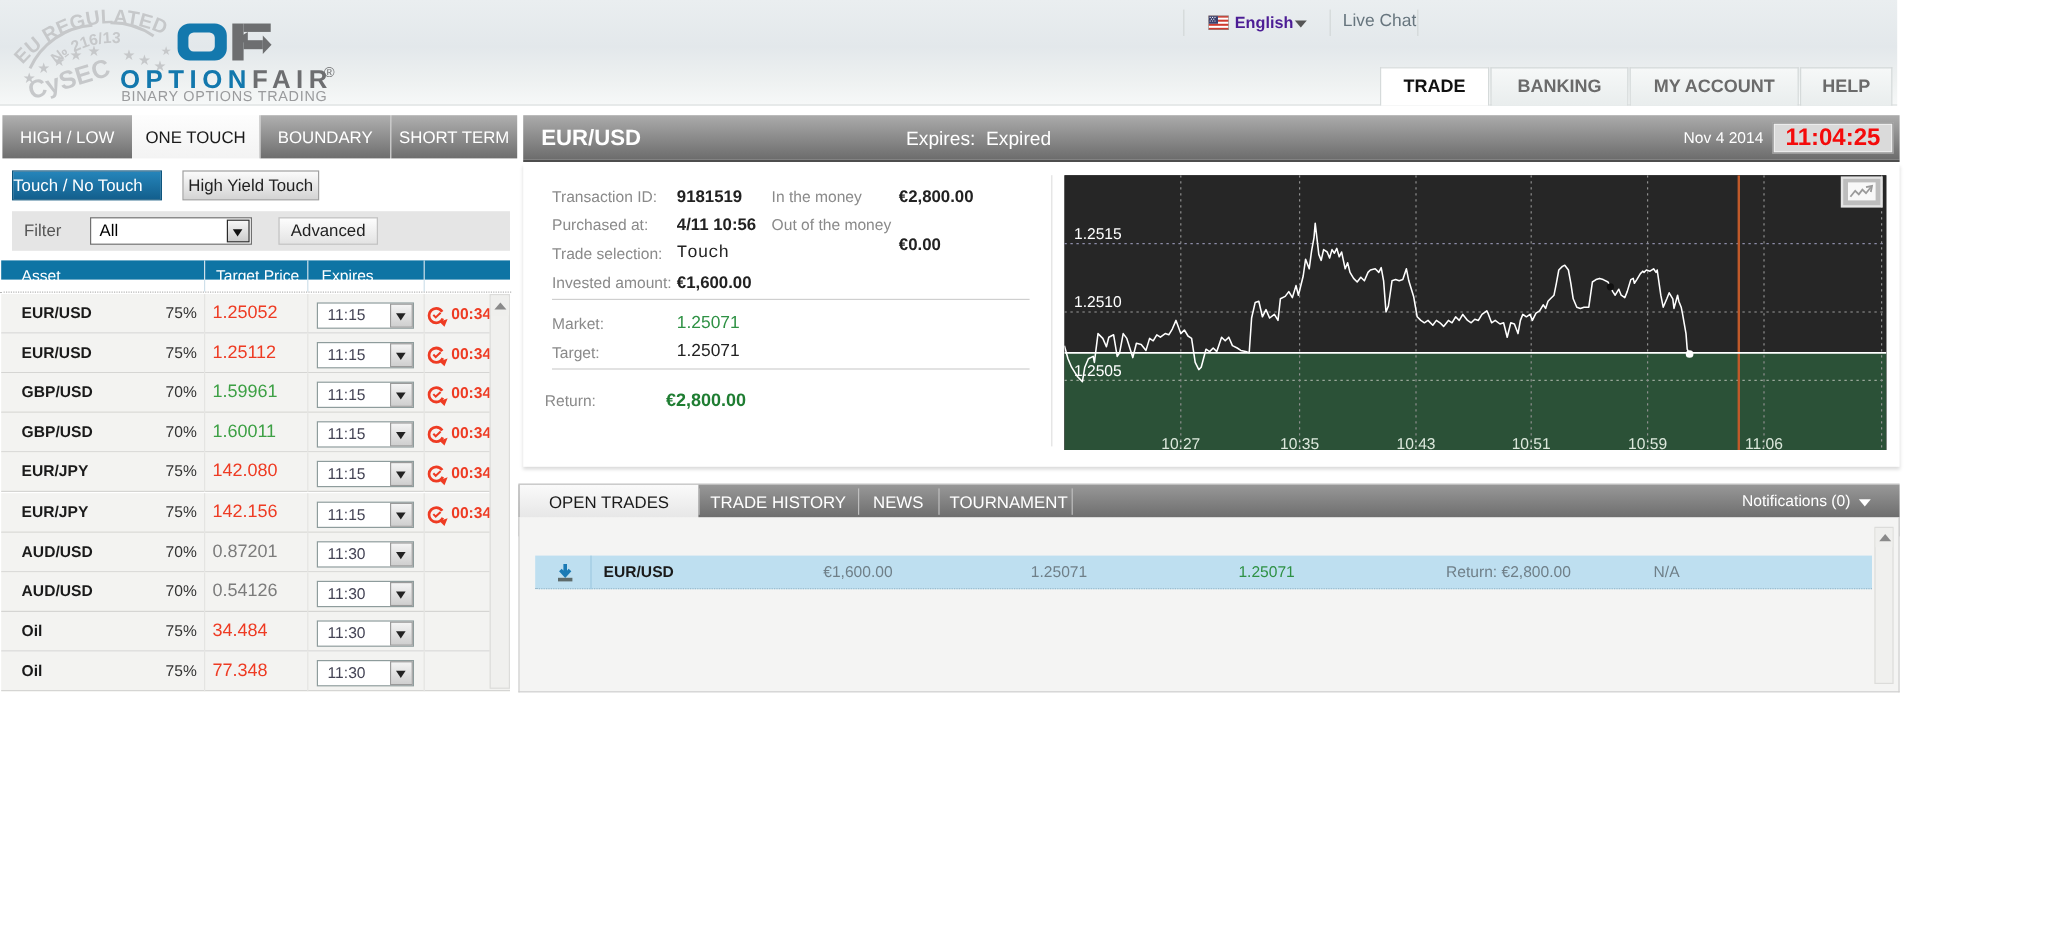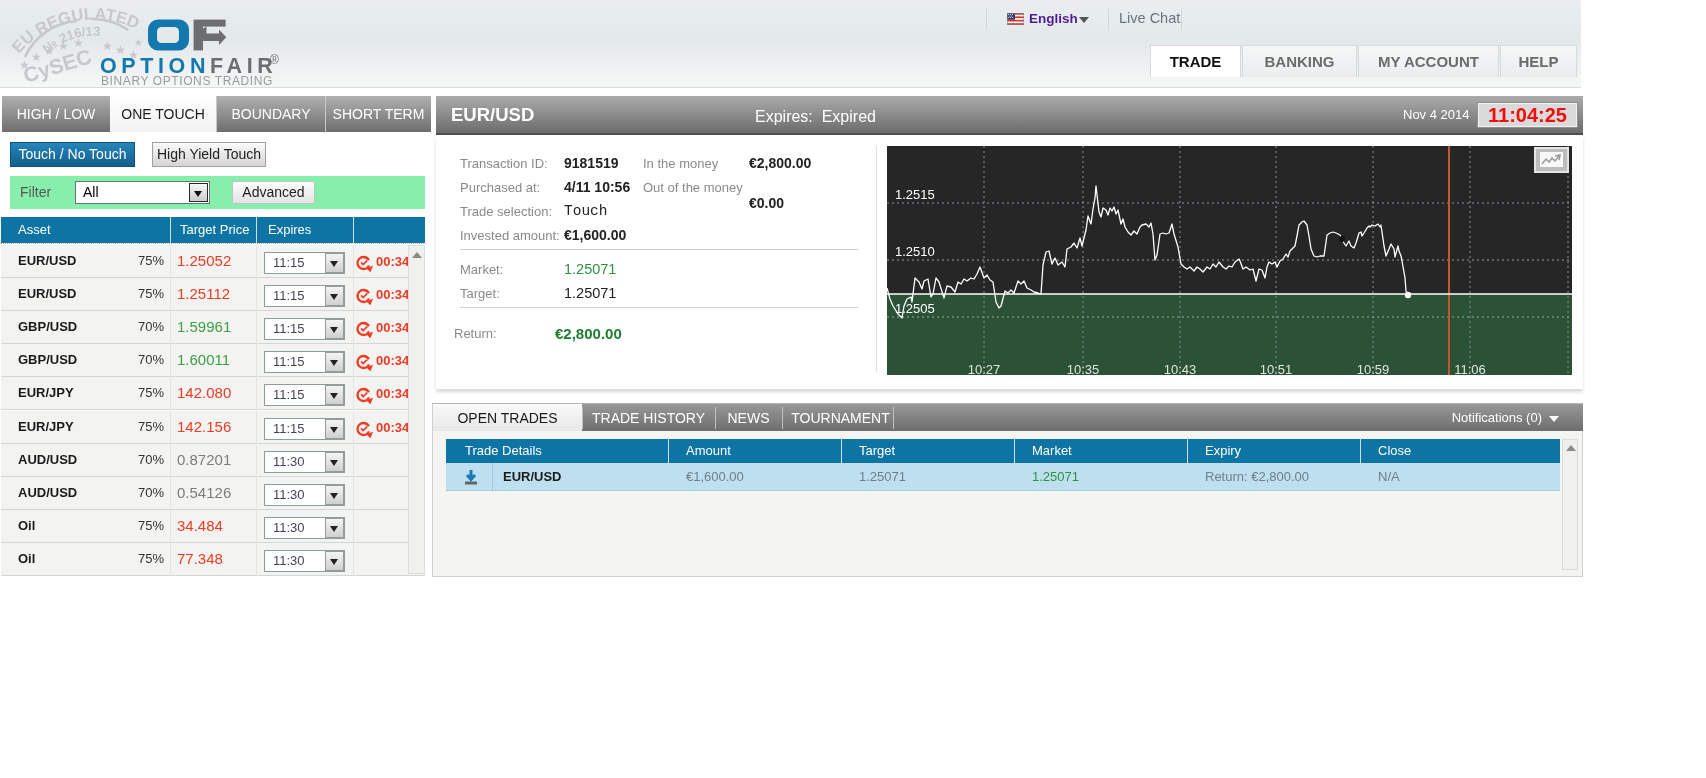--- a/index.html
+++ b/index.html
@@ -1,31 +1,31 @@
 <!DOCTYPE html>
 <html><head>
 <meta charset="utf-8">
 <style>
 * { margin:0; padding:0; box-sizing:border-box; }
 html,body { width:1706px; height:778px; background:#fff; font-family:"Liberation Sans", sans-serif; position:relative; overflow:hidden; }
 .abs { position:absolute; }
 
 #header { left:0; top:0; width:1581px; height:88px; background:linear-gradient(180deg,#eaeef0 0%,#e3e8eb 45%,#eef1f1 78%,#f6f8f8 100%); border-bottom:1px solid #d8dcdc; }
-#navtabs { position:absolute; left:0; top:45px; width:1583px; height:32px; font-weight:bold; font-size:15px;padding-left:48px; }
+#navtabs { position:absolute; left:0; top:56px; width:1583px; height:32px; font-weight:bold; font-size:15px;padding-left:48px; }
 .navtab { position:absolute; top:0; height:32px; text-align:center; line-height:32px; color:#6b6b6b; background:linear-gradient(#f6f8f8,#e9eded); border:1px solid #d5dada; border-bottom:none; }
 .navtab.active { background:#fff; color:#111; border-color:#d5dada; }
 
 #ltabs { left:2px; top:96px; width:418px; height:36px; }
 .ltab { position:absolute; top:0; height:36px; background:linear-gradient(#b0b0b0,#6e6e6e); color:#fff; font-size:14px; text-align:center; line-height:36px; white-space:nowrap; }
 .ltab.active { background:linear-gradient(#fdfdfd,#f3f3f3); color:#1a1a1a; }
 #leftbody { left:0; top:96px; width:426px; height:481px; }
-.btn-blue { position:absolute; background:linear-gradient(#2585ba,#135f8d); border:1px solid #0e557e; color:#fff; font-size:14px; text-align:center; }
+.btn-blue { position:absolute; background:linear-gradient(#2585ba,#135f8d); border:1px solid #0e557e; color:#fff; font-size:14px; text-align:left; }
 .btn-gray { position:absolute; background:linear-gradient(#fbfbfb,#d4d4d4); border:1px solid #9f9f9f; color:#222; font-size:14px; text-align:center; }
-#filterbar { left:10px; top:80px; width:415px; height:33px; background:#86efac; }
-#ltable-head { left:1px; top:121px; width:424px; height:26px; background:#0e74a4; color:#fff; font-size:13px; }
+#filterbar { left:10px; top:80px; width:415px; height:33px; background:#e5e5e5; }
+#ltable-head { left:1px; top:121px; width:424px; height:16px; background:#0e74a4; color:#fff; font-size:13px; }
 .lhd { position:absolute; top:0; height:26px; line-height:26px; }
 .lsep { position:absolute; top:0; width:1px; height:26px; background:#cfe0ea; }
 .lrow { position:absolute; left:1px; width:424px; height:33px; background:#f3f3f1; border-bottom:1px solid #d5d5d3; font-size:13px; }
 .lrow .c1 { position:absolute; left:17px; top:0; line-height:32px; font-weight:bold; color:#1a1a1a; font-size:13px; }
 .lrow .pct { position:absolute; left:100px; width:63px; top:0; line-height:32px; text-align:right; color:#333; }
 .lrow .price { position:absolute; left:176px; top:0; line-height:32px; font-size:15px; }
 .lrow .vsep { position:absolute; top:0; width:1px; height:33px; background:#e4e4e2; }
 .sel { position:absolute; left:263px; top:7px; width:81px; height:22px; background:#fff; border:1px solid #8e9c9c; }
 .sel .txt { position:absolute; left:8px; top:0; line-height:20px; color:#445; font-size:13px; }
 .sel .btn { position:absolute; right:0px; top:0px; width:19px; height:20px; background:linear-gradient(#f4f4f4,#cfcfcf); border:1px solid #9a9a9a; }
@@ -386,33 +386,20 @@
   <div class="btab" style="left:283px;width:67px;">NEWS</div>
   <div class="btab" style="left:350px;width:117px;">TOURNAMENT</div>
   <div class="bsep" style="left:150px;"></div>
   <div class="bsep" style="left:283px;"></div>
   <div class="bsep" style="left:350px;"></div>
   <div class="bsep" style="left:461px;"></div>
   <div class="abs" style="right:41px;top:0;line-height:28px;color:#fff;font-size:13px;">Notifications (0)</div>
   <div class="abs" style="right:24px;top:12px;width:0;height:0;border:5px solid transparent;border-top:6px solid #fff;"></div>
 </div>
 <div class="abs" id="btable">
-  <div id="bhead" class="abs">
-    <div class="lhd" style="left:19px;line-height:24px;">Trade Details</div>
-    <div class="lhd" style="left:240px;line-height:24px;">Amount</div>
-    <div class="lhd" style="left:413px;line-height:24px;">Target</div>
-    <div class="lhd" style="left:586px;line-height:24px;">Market</div>
-    <div class="lhd" style="left:759px;line-height:24px;">Expiry</div>
-    <div class="lhd" style="left:932px;line-height:24px;">Close</div>
-    <div class="lsep" style="left:222px;height:24px;"></div>
-    <div class="lsep" style="left:395px;height:24px;"></div>
-    <div class="lsep" style="left:568px;height:24px;"></div>
-    <div class="lsep" style="left:741px;height:24px;"></div>
-    <div class="lsep" style="left:914px;height:24px;"></div>
-  </div>
   <div id="brow" class="abs">
     <svg style="position:absolute;left:16px;top:5px" width="18" height="18" viewBox="0 0 18 18">
         <path d="M9,2 L9,10 M5,7 L9,11.5 L13,7" stroke="#1a7ab5" stroke-width="3" fill="none"></path>
         <rect x="3" y="13.5" width="12" height="3" fill="#5d6a6a"></rect>
       </svg>
     <div class="abs" style="left:46px;top:0;width:1px;height:28px;background:#9fcbe2;"></div>
     <div class="abs" style="left:57px;top:0;line-height:28px;font-weight:bold;color:#1a1a1a;">EUR/USD</div>
     <div class="abs" style="left:240px;top:0;line-height:28px;color:#6f7f88;">€1,600.00</div>
     <div class="abs" style="left:413px;top:0;line-height:28px;color:#6f7f88;">1.25071</div>
     <div class="abs" style="left:586px;top:0;line-height:28px;color:#2e9144;">1.25071</div>

